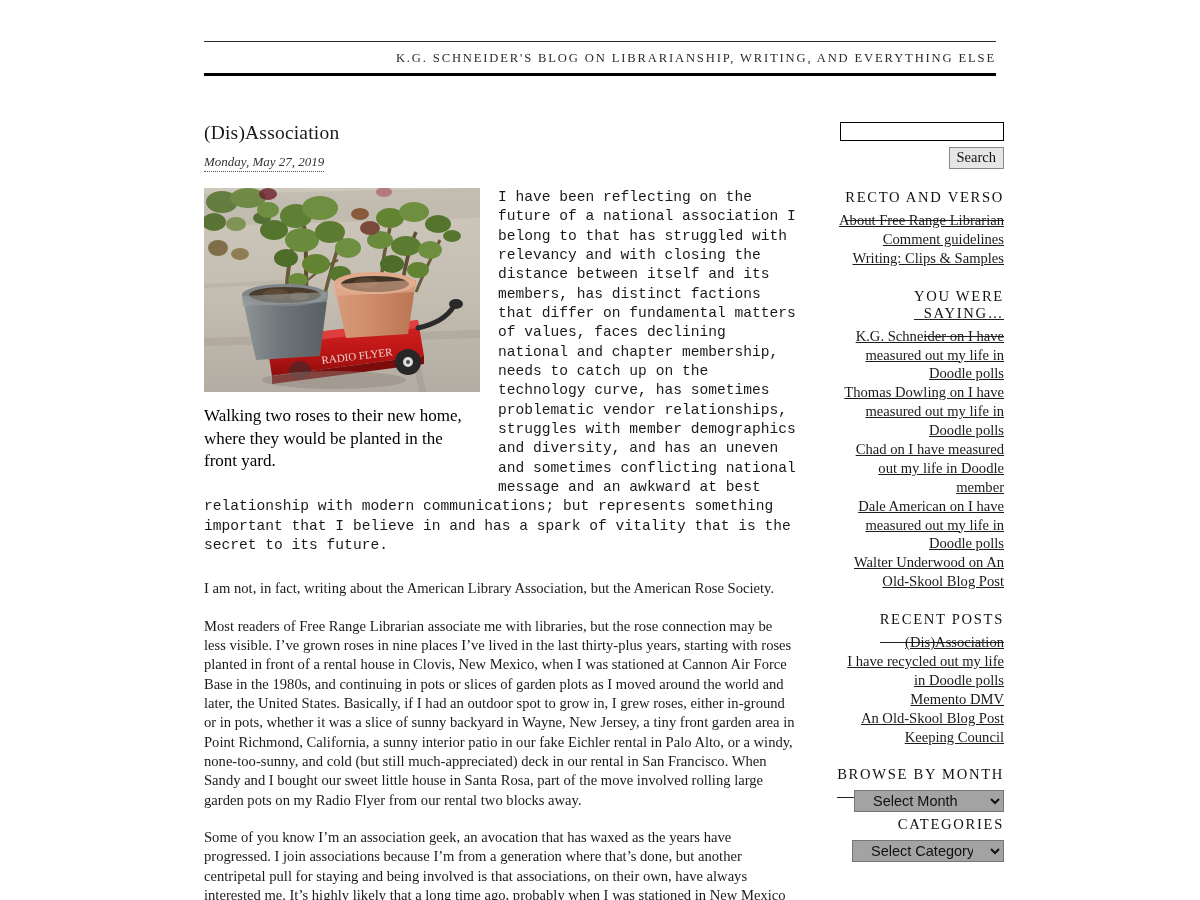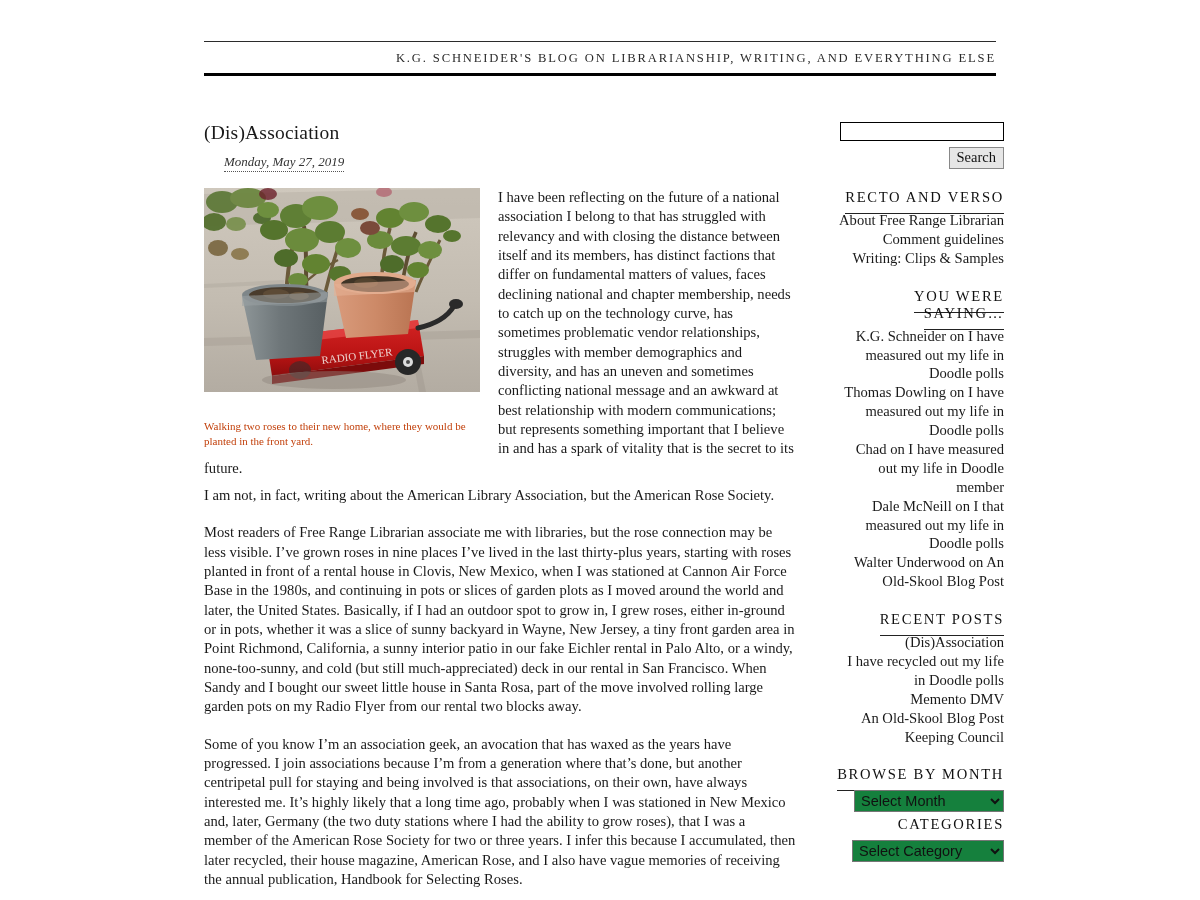--- a/index.html
+++ b/index.html
@@ -81,50 +81,50 @@
     letter-spacing: 0.2px;
   }
   .post-date {
     font-style: italic;
     font-size: 13px;
     color: #333333;
     border-bottom: 1px dotted #555;
     display: inline-block;
     padding-bottom: 1px;
     margin-bottom: 16px;
-    margin-left: 20px;
   }
 
   .figure {
     float: left;
     width: 276px;
     margin: 0 18px 6px 0;
   }
   .photo {
     width: 276px;
     height: 204px;
     display: block;
     border: 0;
   }
   .caption {
-    font-size: 11px;
+    font-size: 17px;
     line-height: 1.33;
-    color: #c2410c;
-    padding-top: 27px;
+    color: #000000;
+    padding-top: 13px;
   }
 
   .body-text p {
     font-size: 14.6px;
     line-height: 1.325;
     margin: 0 0 18px 0;
     color: #1a1a1a;
     text-align: left;
   }
   .body-text p.lead {
-    margin-bottom: 8px;
+    margin-bottom: 24px;
+    font-family: Liberation Mono, monospace;
   }
   .clearer { clear: both; height: 0; overflow: hidden; }
 
   
   .search-row { margin-bottom: 2px; }
   .search-input {
     width: 164px;
     height: 19px;
     box-sizing: border-box;
     border: 1.5px solid #000;
@@ -151,41 +151,42 @@
   .widget-title {
     font-size: 14.6px;
     font-weight: normal;
     letter-spacing: 1.7px;
     margin: 0 0 5px 0;
     color: #111;
     display: block;
   }
   .widget-title span {
     border-bottom: 1.2px solid #222;
-    padding-bottom: 8px;
+    padding-bottom: 15px;
   }
   .widget ul {
     list-style: none;
     margin: 0;
     padding: 0;
   }
   .widget li {
     font-size: 14.6px;
     line-height: 1.295;
     color: #1a1a1a;
     margin: 0;
+    text-decoration: underline;
   }
 
   .select-box {
     font-family: "Liberation Sans", "DejaVu Sans", sans-serif;
     font-size: 14.5px;
     border: 1px solid #767676;
-    background: #15803d;
+    background: #a3a3a3;
     color: #111;
-    padding: 1px 2px;
+    padding: 1px 14px;
     height: 22px;
     box-sizing: border-box;
     margin-top: 2px;
   }
   .select-month { width: 150px; }
   .select-cat { width: 152px; margin-left: -8px; }
 </style>
 </head>
 <body>
 
@@ -339,21 +340,21 @@
           <li>Writing: Clips &amp; Samples</li>
         </ul>
       </div>
 
       <div class="widget">
         <h3 class="widget-title"><span>YOU WERE SAYING…</span></h3>
         <ul>
           <li>K.G. Schneider on I have measured out my life in Doodle polls</li>
           <li>Thomas Dowling on I have measured out my life in Doodle polls</li>
           <li>Chad on I have measured out my life in Doodle member</li>
-          <li>Dale McNeill on I that measured out my life in Doodle polls</li>
+          <li>Dale American on I have measured out my life in Doodle polls</li>
           <li>Walter Underwood on An Old-Skool Blog Post</li>
         </ul>
       </div>
 
       <div class="widget">
         <h3 class="widget-title"><span>RECENT POSTS</span></h3>
         <ul>
           <li>(Dis)Association</li>
           <li>I have recycled out my life in Doodle polls</li>
           <li>Memento DMV</li>

